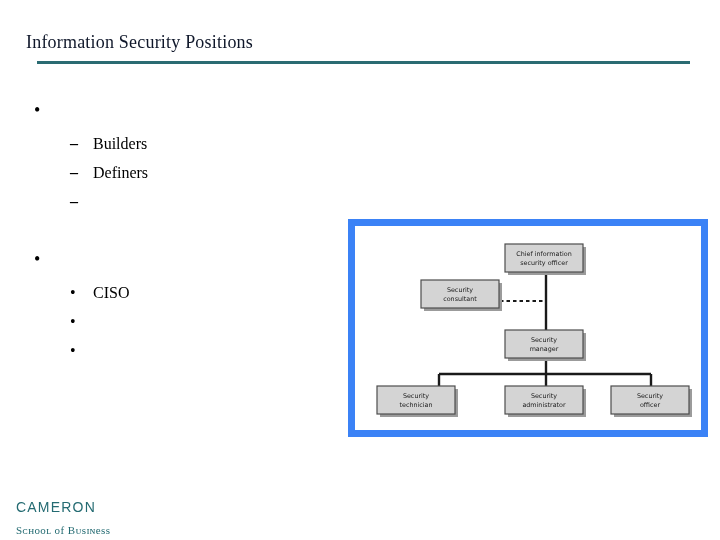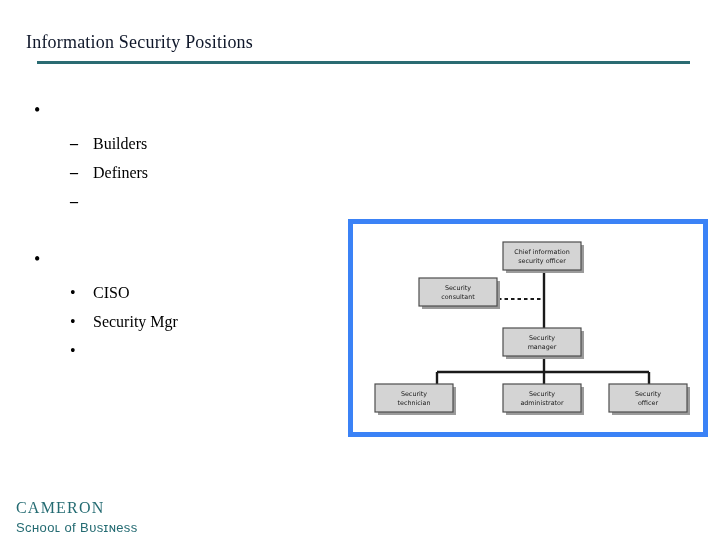--- a/index.html
+++ b/index.html
@@ -83,21 +83,21 @@
   #b2s3 { left: 70px; top: 336px; }
 
   
   #org-chart {
     position: absolute;
     left: 348px;
     top: 219px;
     width: 360px;
     height: 218px;
     background: #ffffff;
-    border: 5px solid #3b82f6;
+    border: 7px solid #3b82f6;
     box-sizing: border-box;
   }
   #org-svg {
     position: absolute;
     left: 0;
     top: 0;
     width: 360px;
     height: 202px;
     display: block;
   }
@@ -109,29 +109,29 @@
 
   
   #logo {
     position: absolute;
     left: 16px;
     top: 500px;
     color: #246b72;
     line-height: 1;
   }
   #logo-main {
-    font-size: 16px;
+    font-size: 14px;
     letter-spacing: 1.2px;
+    font-family: Liberation Sans, sans-serif;
+  }
+  #logo-sub {
+    margin-top: 11px;
+    font-size: 11px;
+    letter-spacing: 0.4px;
     font-family: Liberation Serif, serif;
-  }
-  #logo-sub {
-    margin-top: 5px;
-    font-size: 13px;
-    letter-spacing: 0.4px;
-    font-family: Liberation Sans, sans-serif;
   }
 </style>
 </head>
 <body>
 
 <div id="slide-title">Information Security Positions</div>
 
 <div id="title-rule"></div>
 
 <div class="bullet-l1" id="b1">
@@ -151,21 +151,20 @@
 
 <div class="bullet-l1" id="b2">
   <span class="marker">•</span>
 </div>
 <div class="bullet-l2" id="b2s1">
   <span class="marker">•</span>
   <span>CISO</span>
 </div>
 <div class="bullet-l2" id="b2s2">
   <span class="marker">•</span>
-  <span>Security Mgr</span>
 </div>
 <div class="bullet-l2" id="b2s3">
   <span class="marker">•</span>
 </div>
 
 <div id="org-chart">
   <svg id="org-svg" viewBox="0 0 360 202">
 
     <g stroke="#1a1a1a" fill="none">
 

